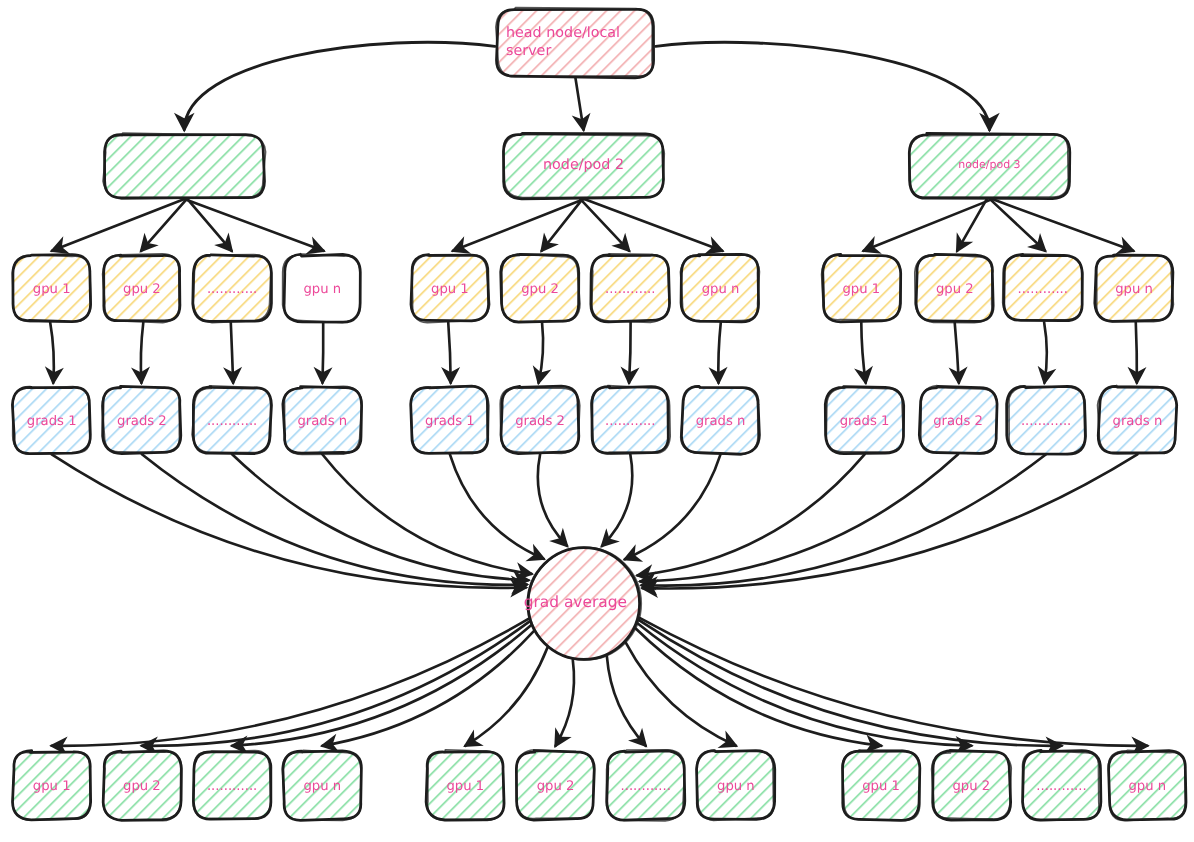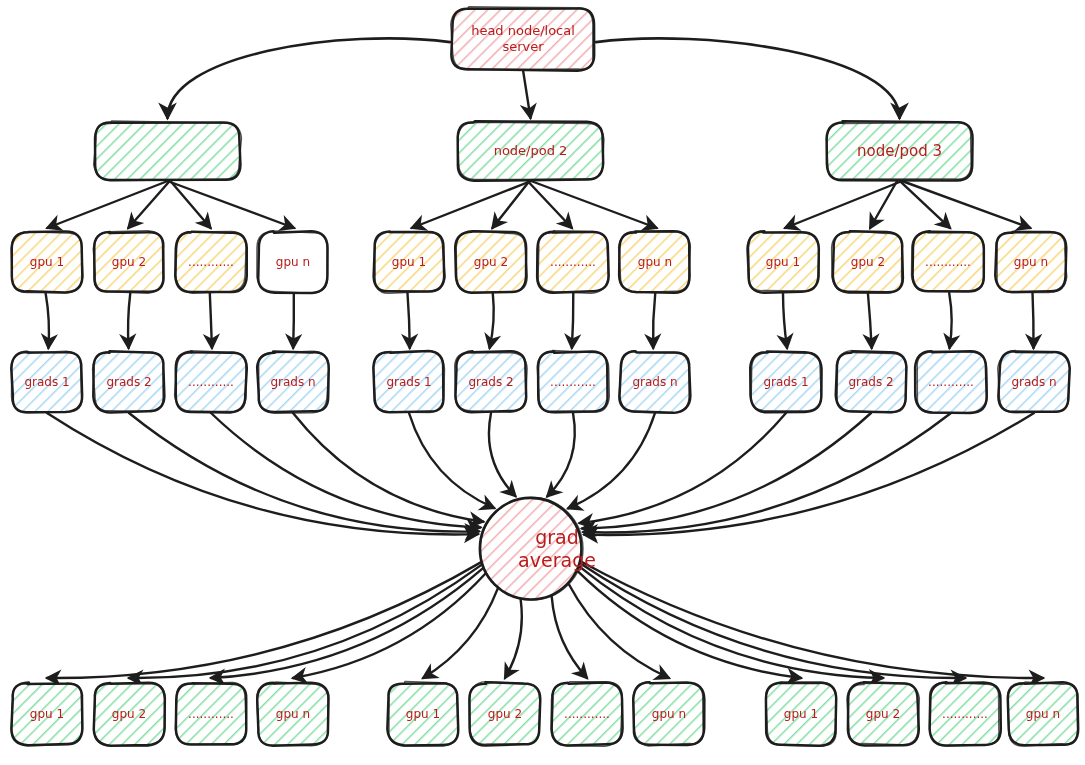--- a/index.html
+++ b/index.html
@@ -2,23 +2,22 @@
 <html><head>
 <meta charset="utf-8">
 <style>
   html,body{margin:0;padding:0;background:#fff;}
   body{font-family:"DejaVu Sans",sans-serif;}
   #stage{position:relative;width:1085px;height:765px;background:#ffffff;overflow:hidden;}
   #stage svg{position:absolute;left:0;top:0;width:1085px;height:765px;}
   .lbl{
     position:absolute;
     display:flex;align-items:center;justify-content:center;
-    text-align:center;
     font-family:"DejaVu Sans",sans-serif;
-    color:#b91c1c;
+    color:#ec4899;
     pointer-events:none;
     line-height:1.22;
   }
 </style>
 </head>
 <body>
 
 <div id="stage">
   <svg id="art" viewBox="0 0 1085 765" xmlns="http://www.w3.org/2000/svg">
     <defs>
@@ -298,21 +297,21 @@
         </g>
         <g>
           <circle cx="531" cy="549" r="51" fill="url(#hatch-pink)" stroke="none"></circle>
           <circle cx="530.6656339161098" cy="548.67192142196" r="50.78259671926499" fill="none" stroke="#1d1d1d" stroke-width="2.6" opacity="1"></circle>
           <circle cx="531.7818433042615" cy="548.7037347383797" r="51.24311025477946" fill="none" stroke="#1d1d1d" stroke-width="1.4" opacity="0.7"></circle>
         </g>
       </g>
   </svg>
 <div class="lbl" style="left: 452px; top: 8px; width: 142px; height: 62px; font-size: 13px; padding: 0px 8px; box-sizing: border-box;">head node/local server</div>
     <div class="lbl" style="left: 458px; top: 122px; width: 145px; height: 58px; font-size: 13px; padding: 0px 6px; box-sizing: border-box;">node/pod 2</div>
-    <div class="lbl" style="left: 827px; top: 122px; width: 145px; height: 58px; font-size: 15px; padding: 0px 6px; box-sizing: border-box;">node/pod 3</div>
+    <div class="lbl" style="left: 827px; top: 122px; width: 145px; height: 58px; font-size: 10px; padding: 0px 6px; box-sizing: border-box;">node/pod 3</div>
     <div class="lbl" style="left: 12px; top: 232px; width: 70px; height: 60px; font-size: 12px; padding: 0px 2px; box-sizing: border-box;">gpu 1</div>
     <div class="lbl" style="left: 94px; top: 232px; width: 70px; height: 60px; font-size: 12px; padding: 0px 2px; box-sizing: border-box;">gpu 2</div>
     <div class="lbl" style="left: 176px; top: 232px; width: 70px; height: 60px; font-size: 12px; padding: 0px 2px; box-sizing: border-box;">............</div>
     <div class="lbl" style="left: 258px; top: 232px; width: 70px; height: 60px; font-size: 12px; padding: 0px 2px; box-sizing: border-box;">gpu n</div>
     <div class="lbl" style="left: 374px; top: 232px; width: 70px; height: 60px; font-size: 12px; padding: 0px 2px; box-sizing: border-box;">gpu 1</div>
     <div class="lbl" style="left: 456px; top: 232px; width: 70px; height: 60px; font-size: 12px; padding: 0px 2px; box-sizing: border-box;">gpu 2</div>
     <div class="lbl" style="left: 538px; top: 232px; width: 70px; height: 60px; font-size: 12px; padding: 0px 2px; box-sizing: border-box;">............</div>
     <div class="lbl" style="left: 620px; top: 232px; width: 70px; height: 60px; font-size: 12px; padding: 0px 2px; box-sizing: border-box;">gpu n</div>
     <div class="lbl" style="left: 748px; top: 232px; width: 70px; height: 60px; font-size: 12px; padding: 0px 2px; box-sizing: border-box;">gpu 1</div>
     <div class="lbl" style="left: 833px; top: 232px; width: 70px; height: 60px; font-size: 12px; padding: 0px 2px; box-sizing: border-box;">gpu 2</div>
@@ -335,14 +334,14 @@
     <div class="lbl" style="left: 176px; top: 683px; width: 70px; height: 62px; font-size: 12px; padding: 0px 2px; box-sizing: border-box;">............</div>
     <div class="lbl" style="left: 258px; top: 683px; width: 70px; height: 62px; font-size: 12px; padding: 0px 2px; box-sizing: border-box;">gpu n</div>
     <div class="lbl" style="left: 388px; top: 683px; width: 70px; height: 62px; font-size: 12px; padding: 0px 2px; box-sizing: border-box;">gpu 1</div>
     <div class="lbl" style="left: 470px; top: 683px; width: 70px; height: 62px; font-size: 12px; padding: 0px 2px; box-sizing: border-box;">gpu 2</div>
     <div class="lbl" style="left: 552px; top: 683px; width: 70px; height: 62px; font-size: 12px; padding: 0px 2px; box-sizing: border-box;">............</div>
     <div class="lbl" style="left: 634px; top: 683px; width: 70px; height: 62px; font-size: 12px; padding: 0px 2px; box-sizing: border-box;">gpu n</div>
     <div class="lbl" style="left: 766px; top: 683px; width: 70px; height: 62px; font-size: 12px; padding: 0px 2px; box-sizing: border-box;">gpu 1</div>
     <div class="lbl" style="left: 848px; top: 683px; width: 70px; height: 62px; font-size: 12px; padding: 0px 2px; box-sizing: border-box;">gpu 2</div>
     <div class="lbl" style="left: 930px; top: 683px; width: 70px; height: 62px; font-size: 12px; padding: 0px 2px; box-sizing: border-box;">............</div>
     <div class="lbl" style="left: 1008px; top: 683px; width: 70px; height: 62px; font-size: 12px; padding: 0px 2px; box-sizing: border-box;">gpu n</div>
-    <div class="lbl" style="left: 506px; top: 498px; width: 102px; height: 102px; font-size: 19px;">grad average</div>
+    <div class="lbl" style="left: 472px; top: 498px; width: 102px; height: 102px; font-size: 14px;">grad average</div>
   </div>
 
 </body></html>

